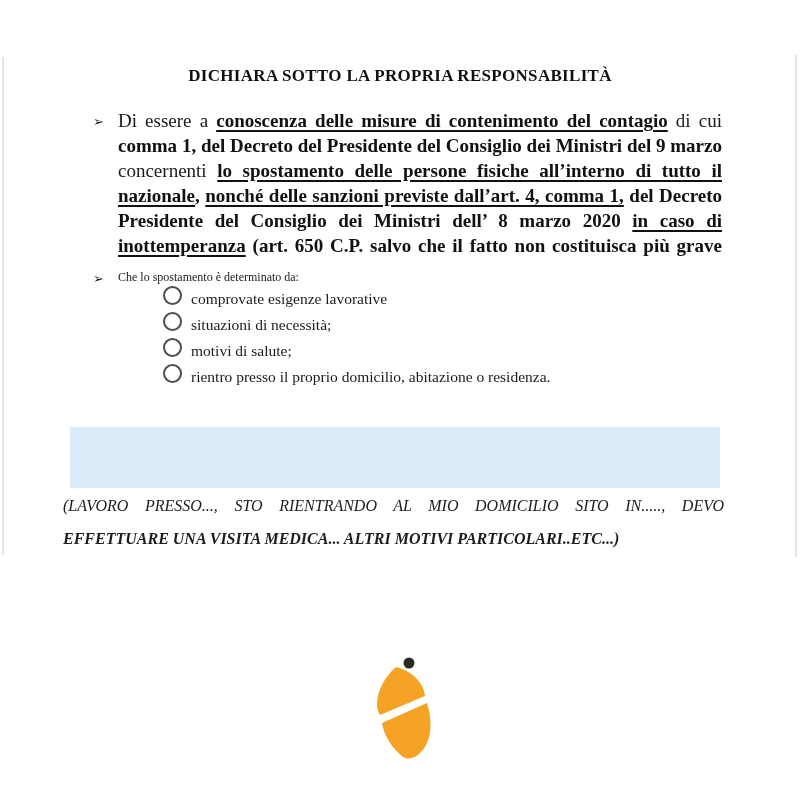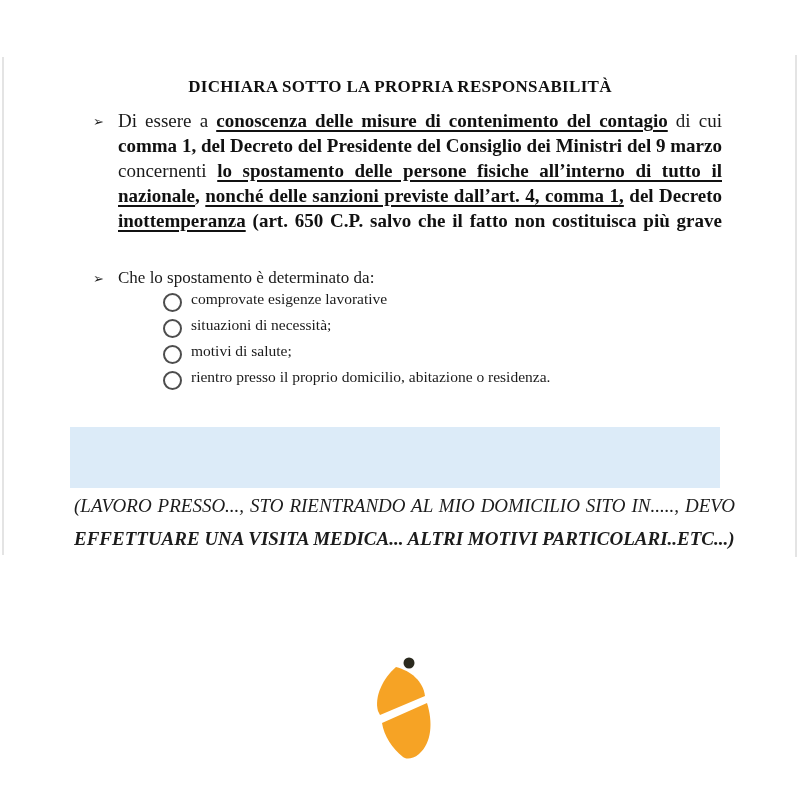--- a/index.html
+++ b/index.html
@@ -5,55 +5,55 @@
   html,body{margin:0;padding:0;background:#fff;}
   .screen{
     position:relative;width:800px;height:800px;background:#ffffff;overflow:hidden;
     font-family:"Liberation Serif","DejaVu Serif",serif;color:#1a1a1a;
   }
   .edge{position:absolute;background:#e4e4e4;width:2px;}
   .edge-left{left:2px;top:57px;height:498px;}
   .edge-right{left:795px;top:55px;height:502px;}
 
   .title{
-    position:absolute;left:0;right:0;top:63px;margin:14px;
+    position:absolute;left:0;right:0;top:63px;margin:3px;
     text-align:center;font-size:17px;font-weight:bold;letter-spacing:.3px;color:#111;
   }
 
   .bullet{position:absolute;left:93px;width:629px;}
   .bullet1{top:108px;}
   .bullet2{top:265px;}
   .arrow{
     position:absolute;left:0;top:1px;font-family:"DejaVu Sans",sans-serif;
     font-size:13px;line-height:25px;color:#222;
   }
   .ptext{margin-left:25px;}
   .jline{
     height:25px;line-height:25px;font-size:19px;overflow:hidden;
     text-align:justify;text-align-last:justify;white-space:normal;
   }
   .jline-last{text-align-last:left;}
-  .plainline{height:25px;line-height:25px;font-size:17px;}
+  .plainline{height:25px;line-height:25px;font-size:12px;}
   .b{font-weight:bold;color:#111;}
   .i{}
   .u{text-decoration:underline;text-decoration-thickness:1.5px;text-underline-offset:2.5px;}
 
   .options{position:absolute;left:163px;top:286px;}
-  .opt{display:flex;align-items:flex-end;height:26px;cursor:pointer;}
+  .opt{display:flex;align-items:flex-start;height:26px;cursor:pointer;}
   .radio{
     box-sizing:border-box;width:19px;height:19px;border:2.5px solid #4d4d4d;
     border-radius:50%;background:#fff;flex:0 0 auto;margin-right:9px;
   }
   .optlabel{font-size:15.5px;line-height:26px;}
 
   .decl{position:absolute;left:63px;top:409px;font-size:16px;white-space:pre-wrap;}
   .fillbox{position:absolute;left:70px;top:427px;width:650px;height:61px;background:#dcebf8;}
 
   .hint{
-    position:absolute;left:74px;width:661px;font-size:19px;font-style:italic;
+    position:absolute;left:63px;width:661px;font-size:16px;font-style:italic;
     line-height:24px;height:24px;overflow:hidden;color:#1c1c1c;
   }
   .hint1{top:494px;text-align:justify;text-align-last:justify;}
   .hint2{top:527px;font-weight:bold;}
 
   .logo{position:absolute;left:370px;top:650px;width:70px;height:115px;}
 </style>
 </head>
 <body>
 
@@ -64,20 +64,21 @@
 
   <h1 class="title">DICHIARA SOTTO LA PROPRIA RESPONSABILITÀ</h1>
 
   <div class="bullet bullet1">
     <span class="arrow">➢</span>
     <div class="ptext">
       <div class="jline"><span>Di essere a </span><span class="b u">conoscenza delle misure di contenimento del contagio</span><span> di cui </span><span class="b">all’art. 1,</span></div>
       <div class="jline"><span class="b">comma 1, del </span><span class="b i">Decreto del Presidente del Consiglio dei Ministri</span><span class="b"> del 9 marzo 2020</span></div>
       <div class="jline"><span>concernenti </span><span class="b u">lo spostamento delle persone fisiche all’interno di tutto il territorio</span></div>
       <div class="jline"><span class="b u">nazionale</span><span class="b">, </span><span class="b u">nonché delle sanzioni previste dall’art. 4, comma 1,</span><span class="b"> del </span><span class="b i">Decreto del</span></div>
+      <div class="jline"><span class="b i">Presidente del Consiglio dei Ministri</span><span class="b"> dell’ 8 marzo 2020 </span><span class="b u">in caso di</span></div>
       <div class="jline jline-last"><span class="b u">inottemperanza</span><span class="b"> (art. 650 C.P. salvo che il fatto non costituisca più grave reato);</span></div>
     </div>
   </div>
 
   <div class="bullet bullet2">
     <span class="arrow">➢</span>
     <div class="ptext plainline">Che lo spostamento è determinato da:</div>
   </div>
 
   <div class="options">

